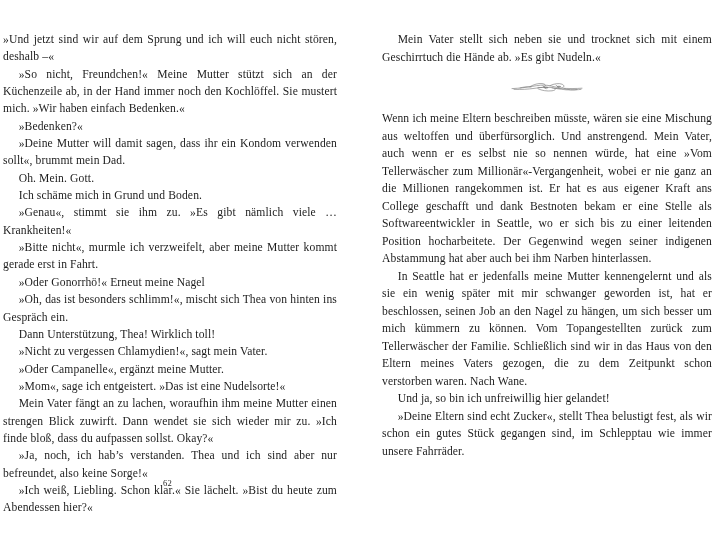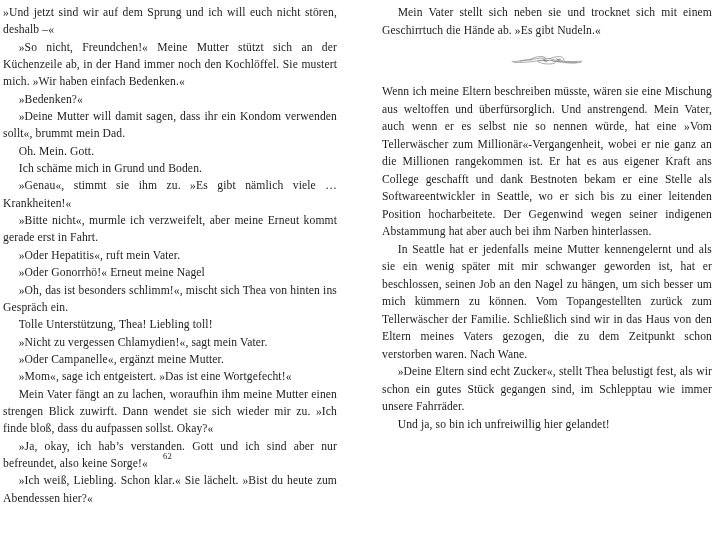--- a/index.html
+++ b/index.html
@@ -17,20 +17,21 @@
   }
   .spread {
     position: absolute;
     inset: 0;
     display: flex;
   }
   .page {
     position: relative;
     height: 472px;
     box-sizing: border-box;
+    margin-top: 27px;
   }
   .page-left {
     width: 370px;
     padding: 4px 33px 0 3px;
   }
   .page-right {
     width: 350px;
     padding: 4px 8px 4px 12px;
   }
   .col {
@@ -90,30 +91,29 @@
 
   <div class="page page-left">
     <div class="col">
       <p>»Und jetzt sind wir auf dem Sprung und ich will euch nicht stören, deshalb –«</p>
       <p class="ind">»So nicht, Freundchen!« Meine Mutter stützt sich an der Küchenzeile ab, in der Hand immer noch den Kochlöffel. Sie mustert mich. »Wir haben einfach Bedenken.«</p>
       <p class="ind">»Bedenken?«</p>
       <p class="ind">»Deine Mutter will damit sagen, dass ihr ein Kondom verwenden sollt«, brummt mein Dad.</p>
       <p class="ind it">Oh. Mein. Gott.</p>
       <p class="ind">Ich schäme mich in Grund und Boden.</p>
       <p class="ind">»Genau«, stimmt sie ihm zu. »Es gibt nämlich viele … Krankheiten!«</p>
-      <p class="ind">»Bitte nicht«, murmle ich verzweifelt, aber meine Erneut kommt gerade erst in Fahrt.</p>
-      <p class="ind">»Oder Hepatitis«, ruft mein Vater.</p>
+      <p class="ind">»Bitte nicht«, murmle ich verzweifelt, aber meine Mutter kommt gerade erst in Fahrt.</p>
       <p class="ind">»Oder Gonorrhö!« Erneut meine Nagel</p>
       <p class="ind"><span>»Oh, </span><span class="it">das</span><span> ist besonders schlimm!«, mischt sich Thea von hinten ins Gespräch ein.</span></p>
-      <p class="ind it">Tolle Unterstützung, Thea! Liebling toll!</p>
+      <p class="ind it">Dann Unterstützung, Thea! Wirklich toll!</p>
       <p class="ind">»Nicht zu vergessen Chlamydien!«, sagt mein Vater.</p>
       <p class="ind">»Oder Campanelle«, ergänzt meine Mutter.</p>
-      <p class="ind">»Mom«, sage ich entgeistert. »Das ist eine Wortgefecht!«</p>
+      <p class="ind">»Mom«, sage ich entgeistert. »Das ist eine Nudelsorte!«</p>
       <p class="ind">Mein Vater fängt an zu lachen, woraufhin ihm meine Mutter einen strengen Blick zuwirft. Dann wendet sie sich wieder mir zu. »Ich finde bloß, dass du aufpassen sollst. Okay?«</p>
-      <p class="ind">»Ja, okay, ich hab’s verstanden. Gott und ich sind aber nur befreundet, also keine Sorge!«</p>
+      <p class="ind">»Ja, noch, ich hab’s verstanden. Thea und ich sind aber nur befreundet, also keine Sorge!«</p>
       <p class="ind">»Ich weiß, Liebling. Schon klar.« Sie lächelt. »Bist du heute zum Abendessen hier?«</p>
     </div>
     <div class="folio folio-left">62</div>
   </div>
 
   <div class="gutter"></div>
 
   <div class="page page-right">
     <div class="col">
       <p class="ind">Mein Vater stellt sich neben sie und trocknet sich mit einem Geschirrtuch die Hände ab. »Es gibt Nudeln.«</p>
@@ -133,19 +133,19 @@
           </g>
           <g fill="#4a4a4a" opacity="0.8">
             <ellipse cx="36" cy="7.6" rx="2.6" ry="0.9"></ellipse>
             <ellipse cx="49" cy="6.6" rx="2.2" ry="0.8"></ellipse>
           </g>
         </svg>
       </div>
 
       <p>Wenn ich meine Eltern beschreiben müsste, wären sie eine Mischung aus weltoffen und überfürsorglich. Und anstrengend. Mein Vater, auch wenn er es selbst nie so nennen würde, hat eine »Vom Tellerwäscher zum Millionär«-Vergangenheit, wobei er nie ganz an die Millionen rangekommen ist. Er hat es aus eigener Kraft ans College geschafft und dank Bestnoten bekam er eine Stelle als Softwareentwickler in Seattle, wo er sich bis zu einer leitenden Position hocharbeitete. Der Gegenwind wegen seiner indigenen Abstammung hat aber auch bei ihm Narben hinterlassen.</p>
       <p class="ind">In Seattle hat er jedenfalls meine Mutter kennengelernt und als sie ein wenig später mit mir schwanger geworden ist, hat er beschlossen, seinen Job an den Nagel zu hängen, um sich besser um mich kümmern zu können. Vom Topangestellten zurück zum Tellerwäscher der Familie. Schließlich sind wir in das Haus von den Eltern meines Vaters gezogen, die zu dem Zeitpunkt schon verstorben waren. Nach Wane.</p>
+      <p class="ind it">Und ja, so bin ich unfreiwillig hier gelandet!</p>
       <p class="ind">»Deine Eltern sind echt Zucker«, stellt Thea belustigt fest, als wir schon ein gutes Stück gegangen sind, im Schlepptau wie immer unsere Fahrräder.</p>
-      <p class="ind it">Und ja, so bin ich unfreiwillig hier gelandet!</p>
     </div>
 
   </div>
 
 </div>
 
 </body></html>

